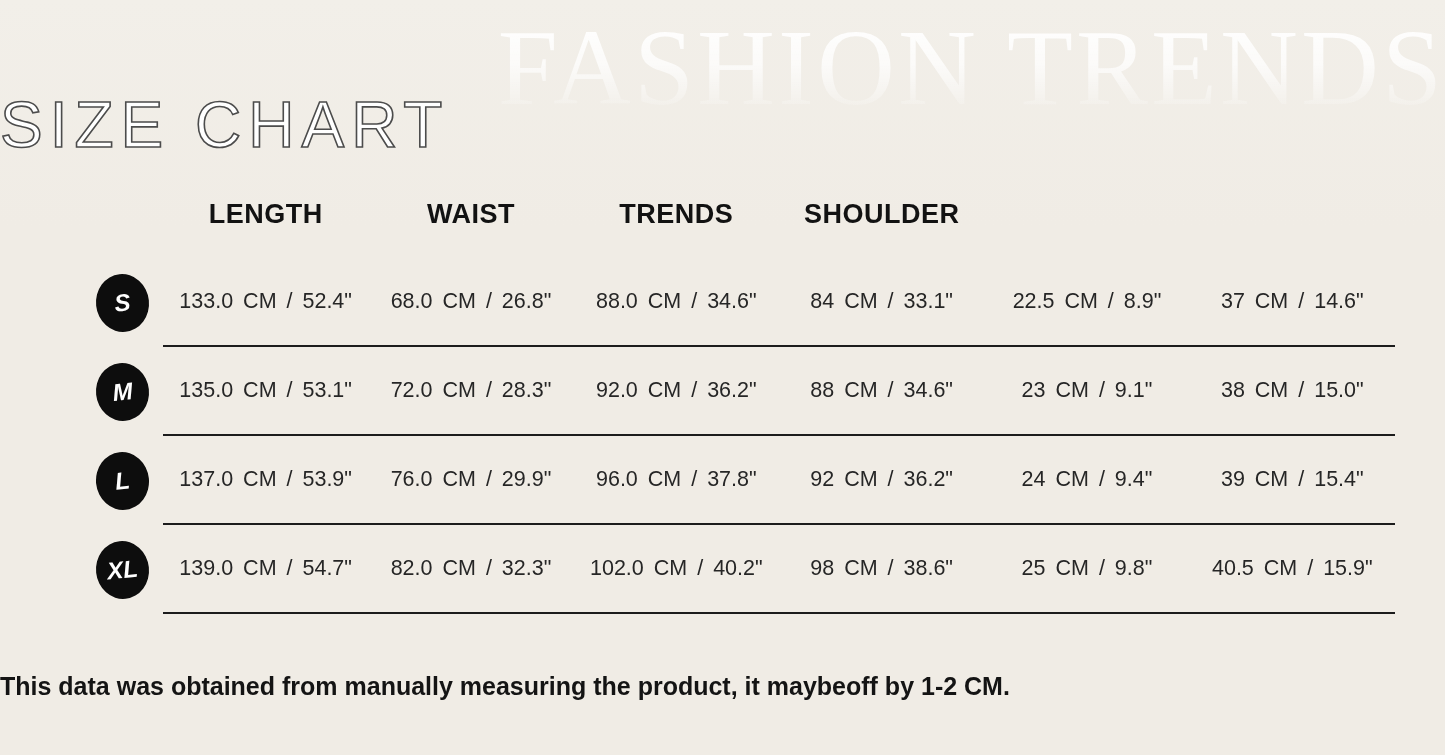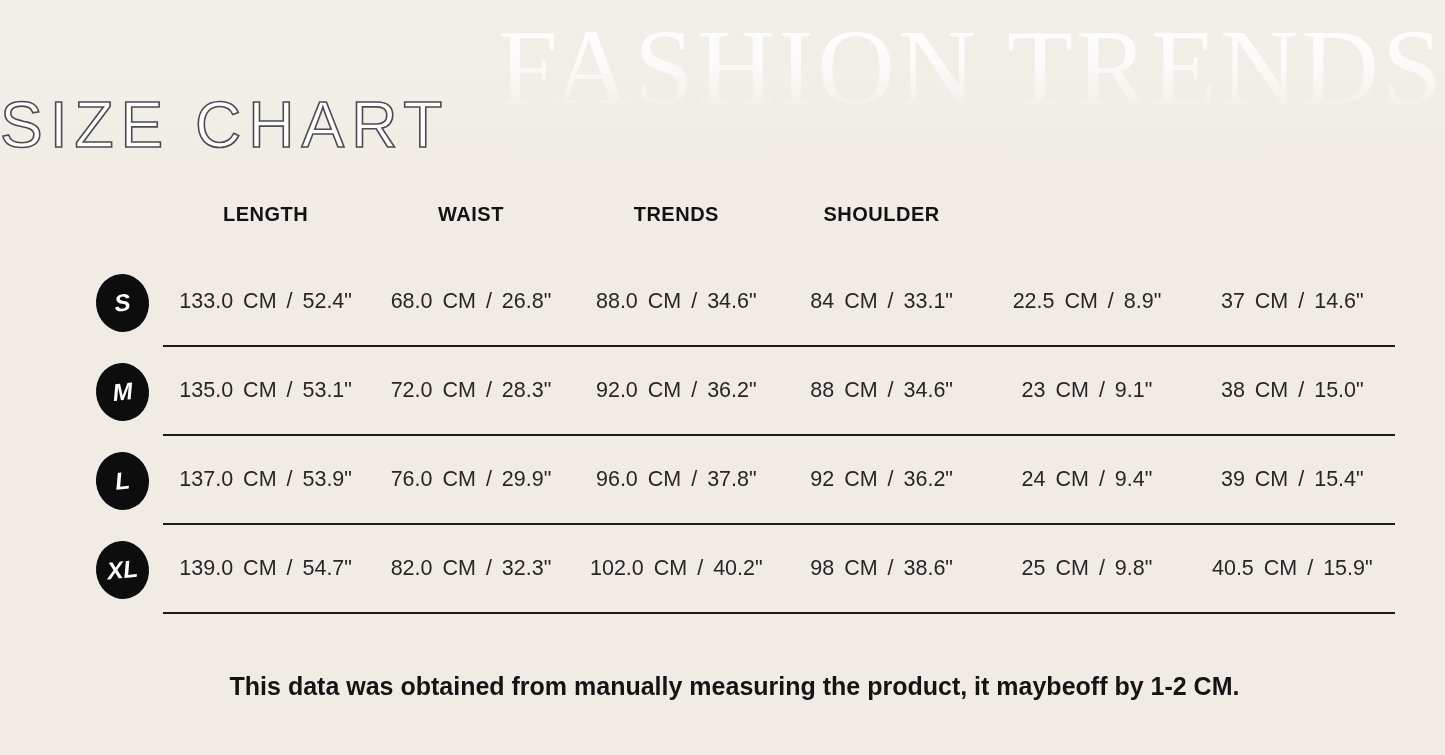--- a/index.html
+++ b/index.html
@@ -79,21 +79,21 @@
   .head-values, .row-values {
     flex: 1 1 auto;
     display: grid;
     grid-template-columns: repeat(6, 1fr);
     align-items: center;
   }
   .row-values { border-bottom: 2px solid #1c1c1c; }
 
   .th {
     text-align: center;
-    font-size: 20px;
+    font-size: 27px;
     font-weight: 700;
     color: #121212;
     letter-spacing: 0.5px;
   }
   .td {
     text-align: center;
     font-size: 21.5px;
     color: #262626;
     word-spacing: 4px;
     white-space: nowrap;
@@ -113,26 +113,24 @@
     font-style: italic;
     transform: rotate(-6deg);
   }
 
   
   .disclaimer {
     position: absolute;
     top: 672px;
     left: 0;
     width: 100%;
-    text-align: center;
     font-size: 25px;
     font-weight: 700;
     color: #141414;
     z-index: 3;
-    padding-left: 24px;
   }
 </style>
 </head>
 <body>
 
 <div class="canvas">
 
   <div class="watermark">FASHION TRENDS</div>
   <h1 class="page-title">SIZE CHART</h1>
 

